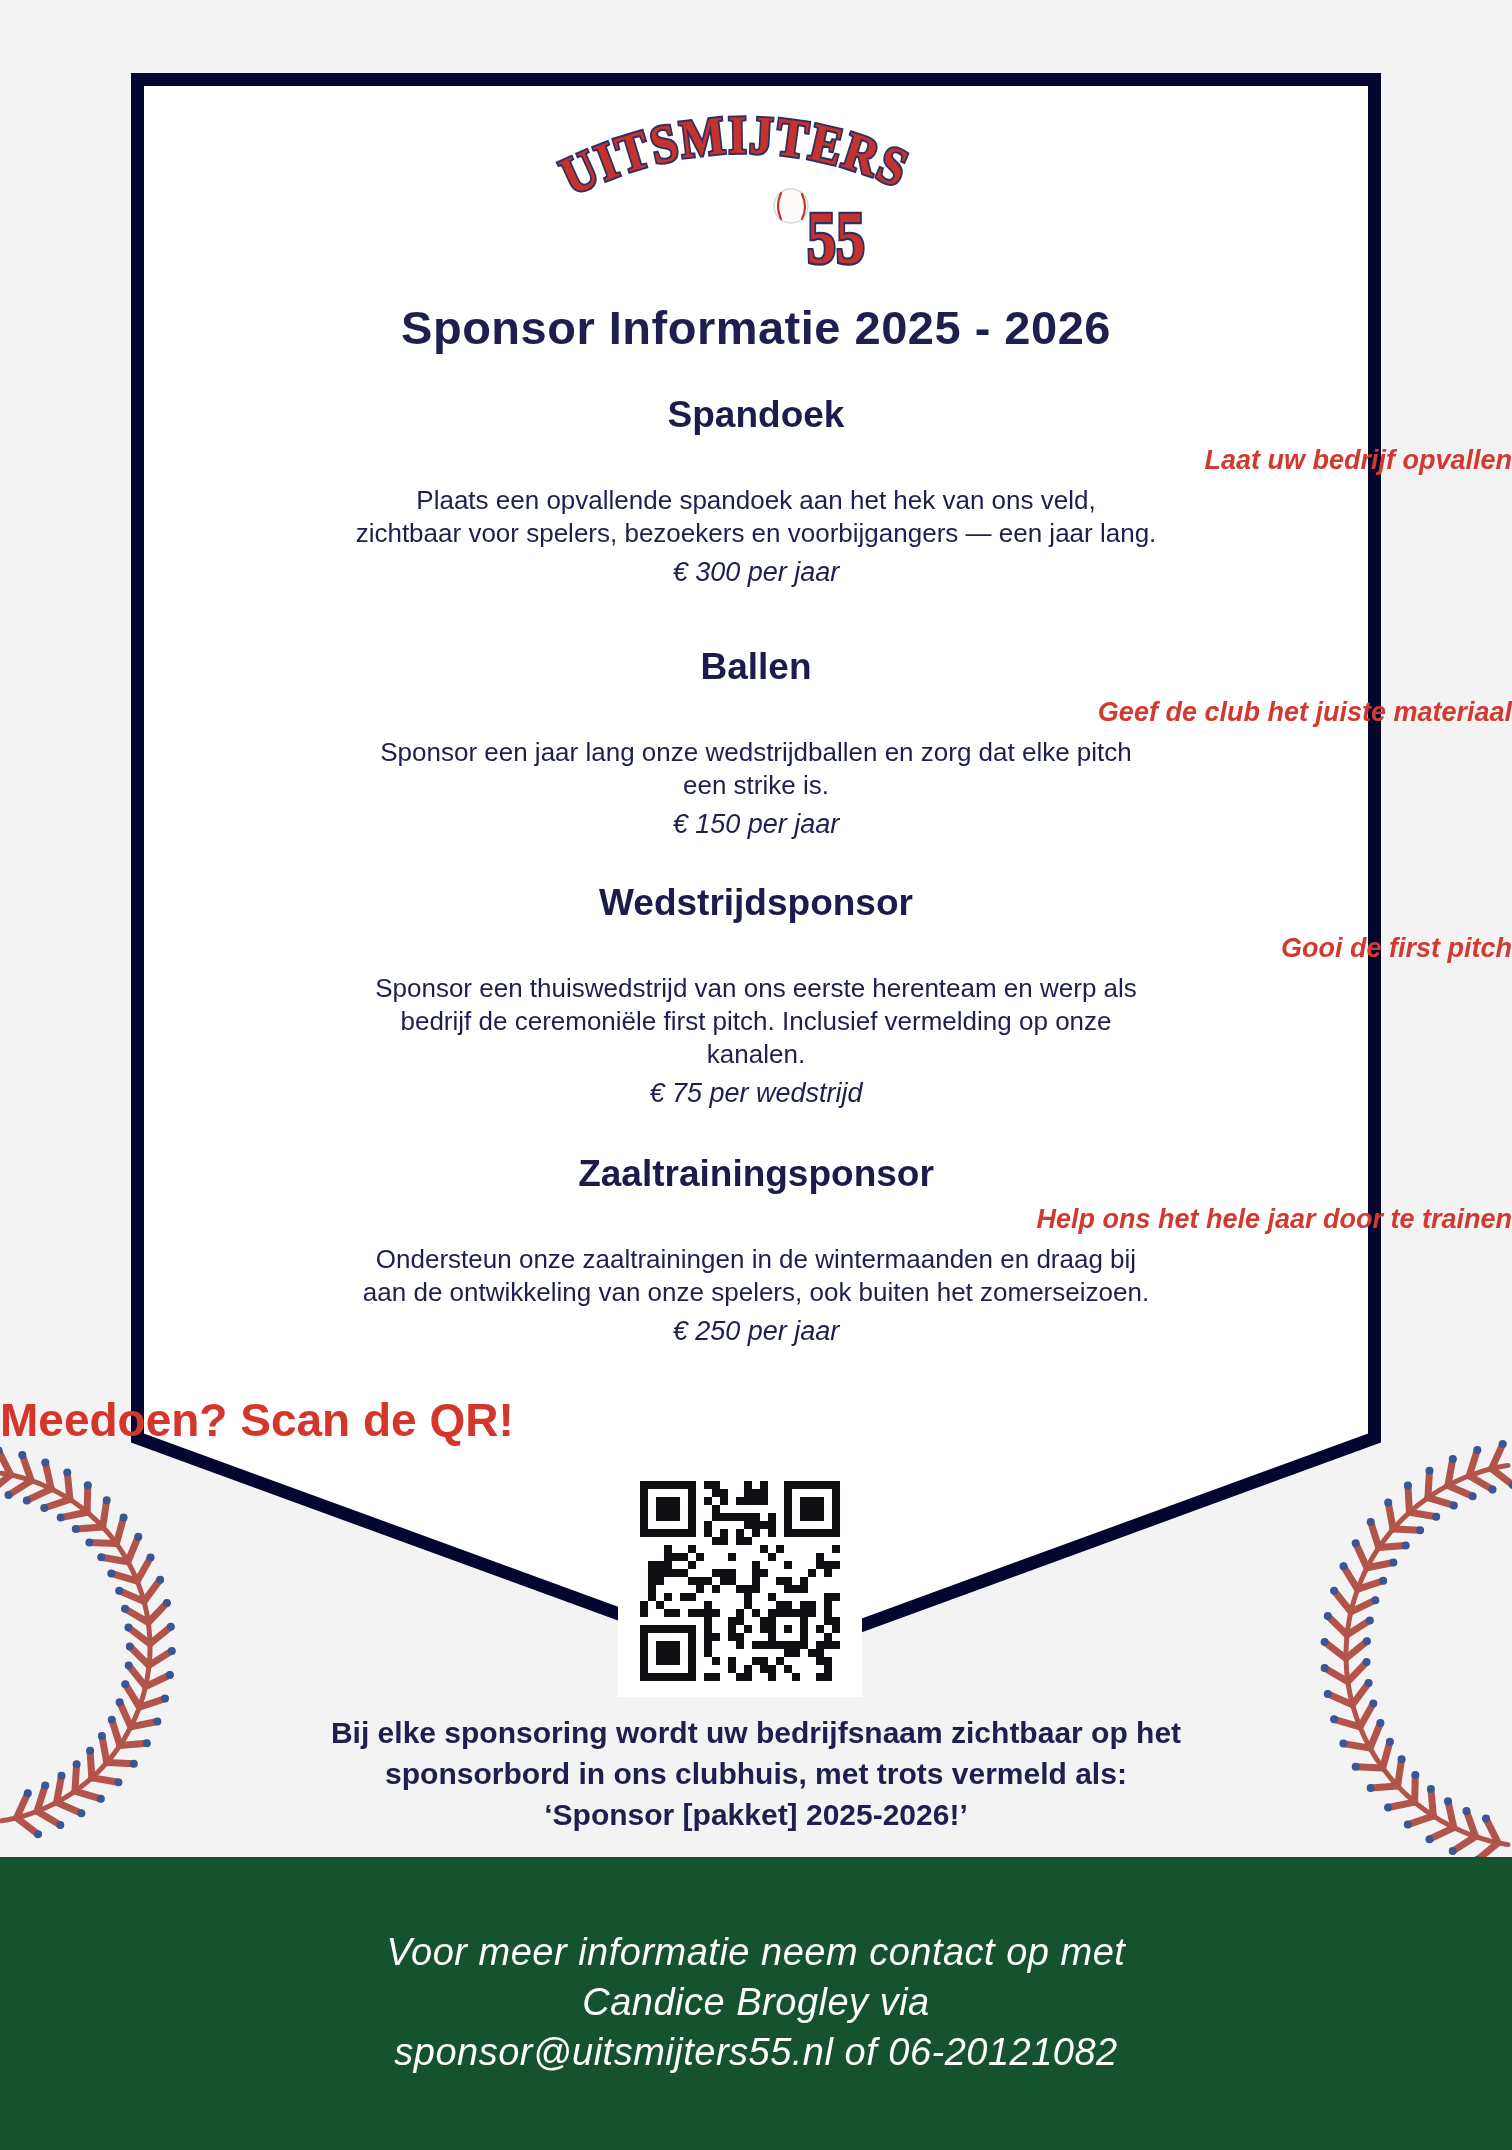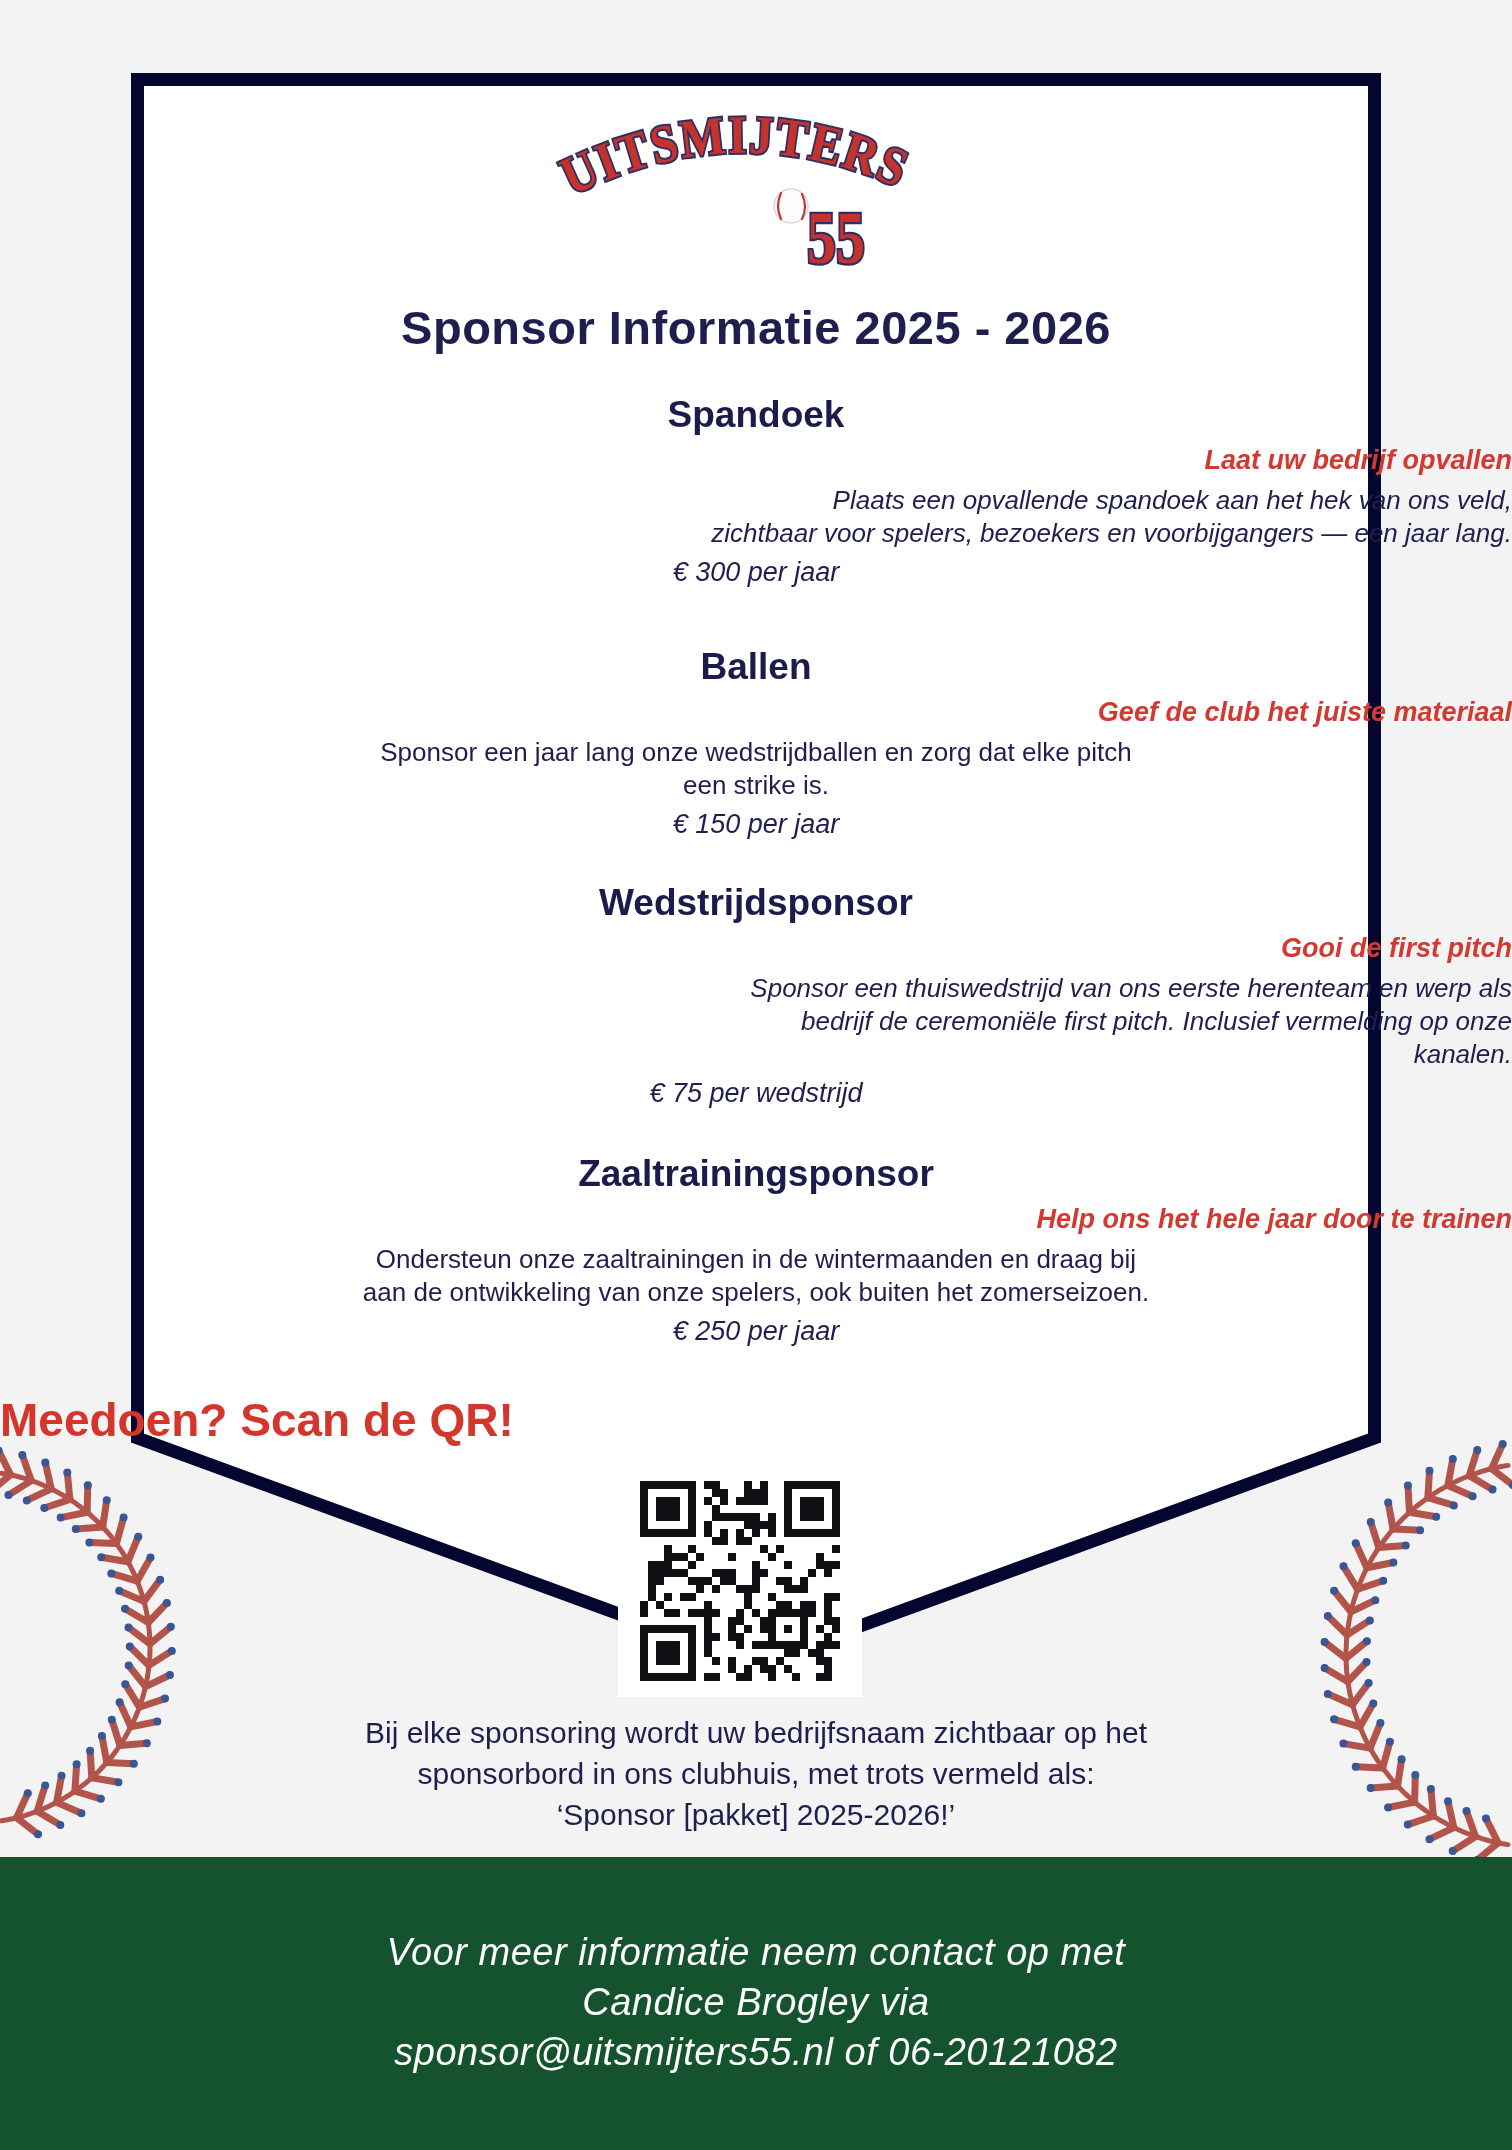--- a/index.html
+++ b/index.html
@@ -16,28 +16,28 @@
   .num55{font-family:"Liberation Serif",serif;font-weight:bold;font-size:74px;
          fill:#c5332c;stroke:#2f2f63;stroke-width:4.5;paint-order:stroke;}
   .ballc{fill:#fdfcfa;stroke:#d9d9de;stroke-width:1.5;}
   .ballseam{fill:none;stroke:#c5332c;stroke-width:2.2;stroke-linecap:round;}
   .title{position:absolute;top:300px;left:0;width:100%;margin:0;text-align:center;
          font-size:47px;font-weight:bold;color:#1e1f4e;letter-spacing:.5px;}
   .sec{position:absolute;left:0;width:100%;text-align:center;color:#1e1f4e;}
   .sec h2{margin:0 0 6px 0;font-size:37px;line-height:44px;font-weight:bold;color:#1b1c4c;}
   .tag{font-size:27px;line-height:34px;font-style:italic;font-weight:bold;color:#d23a31;margin-bottom:7px;text-align:right;}
   .body{font-size:26px;line-height:33px;}
-  .body.it{font-style:italic;text-align:right;}
+  .body.it{}
   .price{font-size:27px;line-height:34px;font-style:italic;margin-top:5px;}
   .cta{position:absolute;top:1393px;left:0;width:100%;text-align:left;
        font-size:46px;font-weight:bold;color:#d4362c;}
   .qr-box{position:absolute;left:618px;top:1465px;width:244px;height:232px;background:#ffffff;}
   .qr-box svg{position:absolute;left:0;top:0;width:244px;height:232px;}
   .closing{position:absolute;top:1712px;left:0;width:100%;text-align:center;
-           font-size:30px;line-height:41px;color:#1e1f4e;}
+           font-size:30px;line-height:41px;color:#1e1f4e;font-weight:bold;}
   .footer{position:absolute;left:0;top:1857px;width:100%;height:293px;background:#14532d;
           box-sizing:border-box;padding-top:70px;text-align:center;color:#ffffff;
           font-style:italic;font-size:38px;line-height:50px;letter-spacing:.5px;}
 </style>
 </head>
 <body>
 
 <div class="page">
 
   <svg class="bg" viewBox="0 0 1512 2150">

